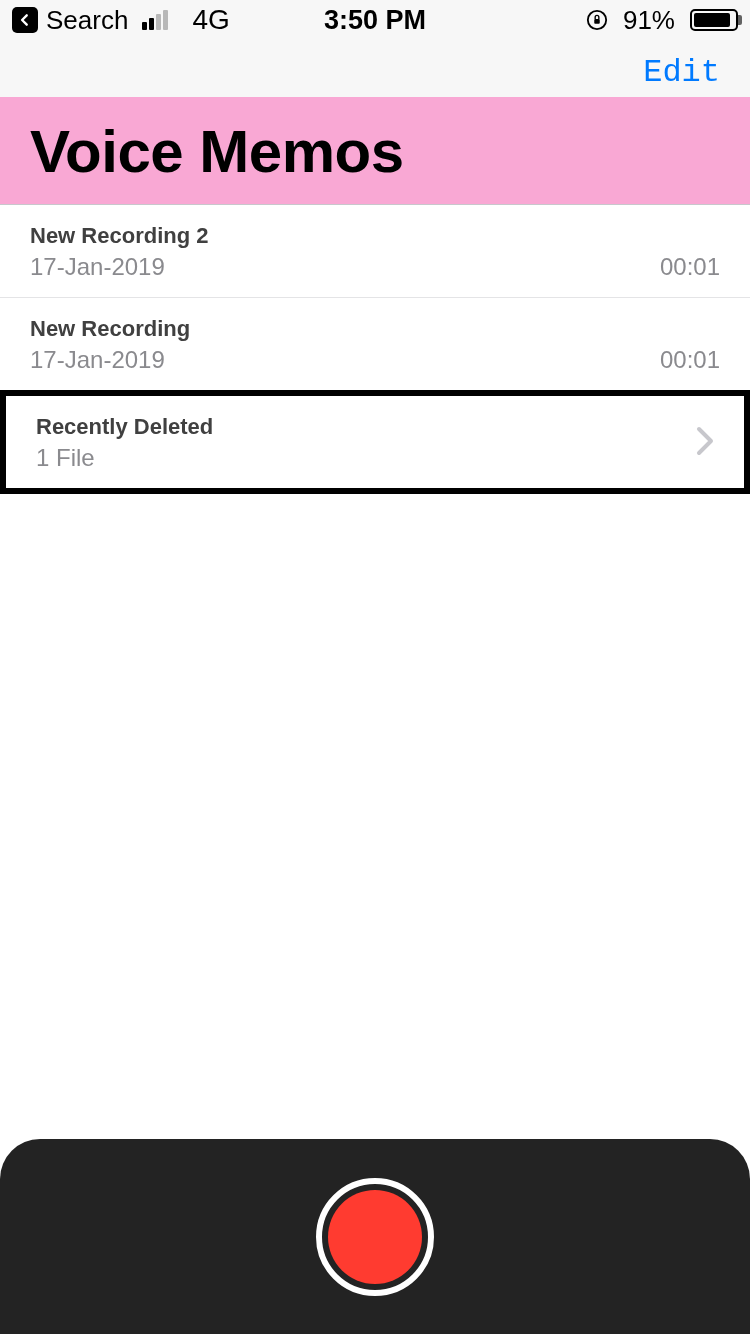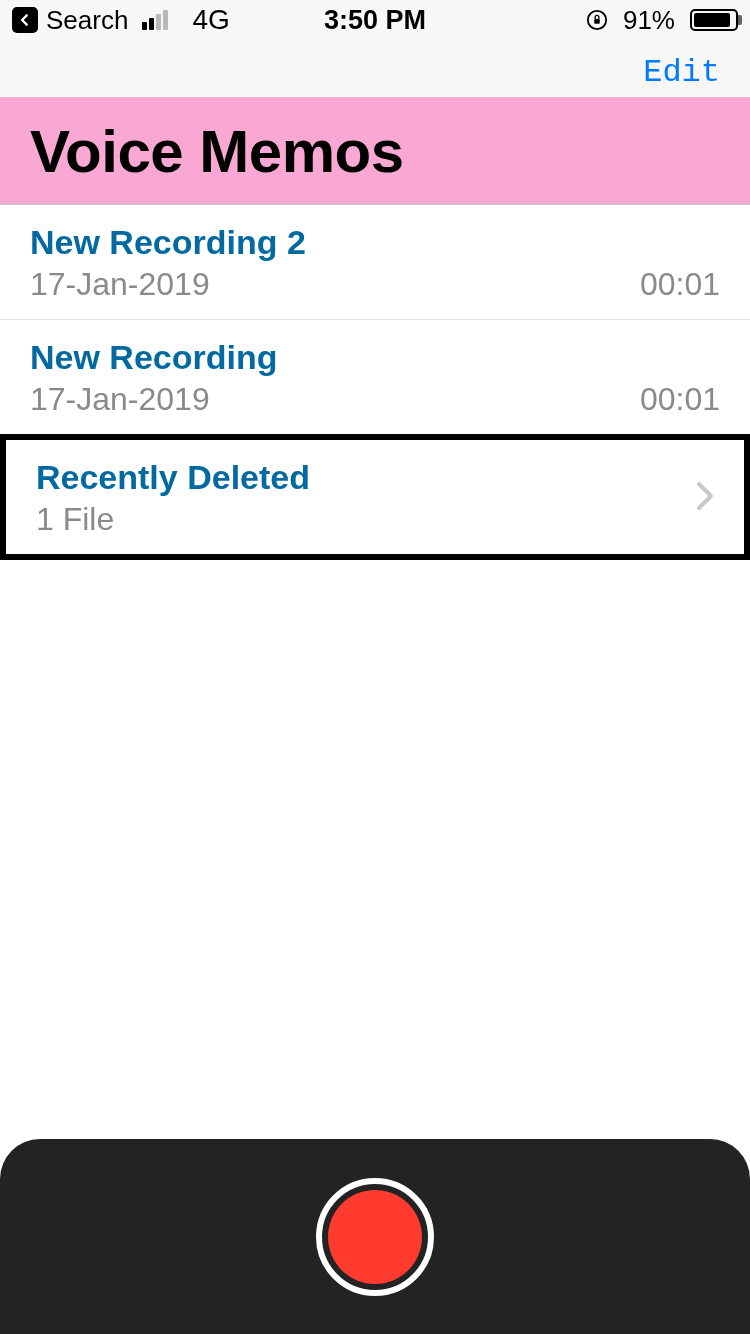--- a/index.html
+++ b/index.html
@@ -154,29 +154,29 @@
       border-bottom: 1px solid #e4e4e6;
       display: flex;
       align-items: center;
       gap: 12px;
     }
     .row-content {
       flex: 1;
       min-width: 0;
     }
     .row-title {
-      font-size: 34px;
+      font-size: 22px;
       font-weight: 600;
-      color: #0369a1;
+      color: #404040;
       margin-bottom: 4px;
     }
     .row-sub {
       display: flex;
       justify-content: space-between;
-      font-size: 32px;
+      font-size: 24px;
       color: #8a8a8e;
     }
     .row.deleted {
       border: 6px solid #000;
       border-top-width: 6px;
       margin-top: -1px;
     }
     .row.deleted .row-title {
       font-weight: 600;
     }

